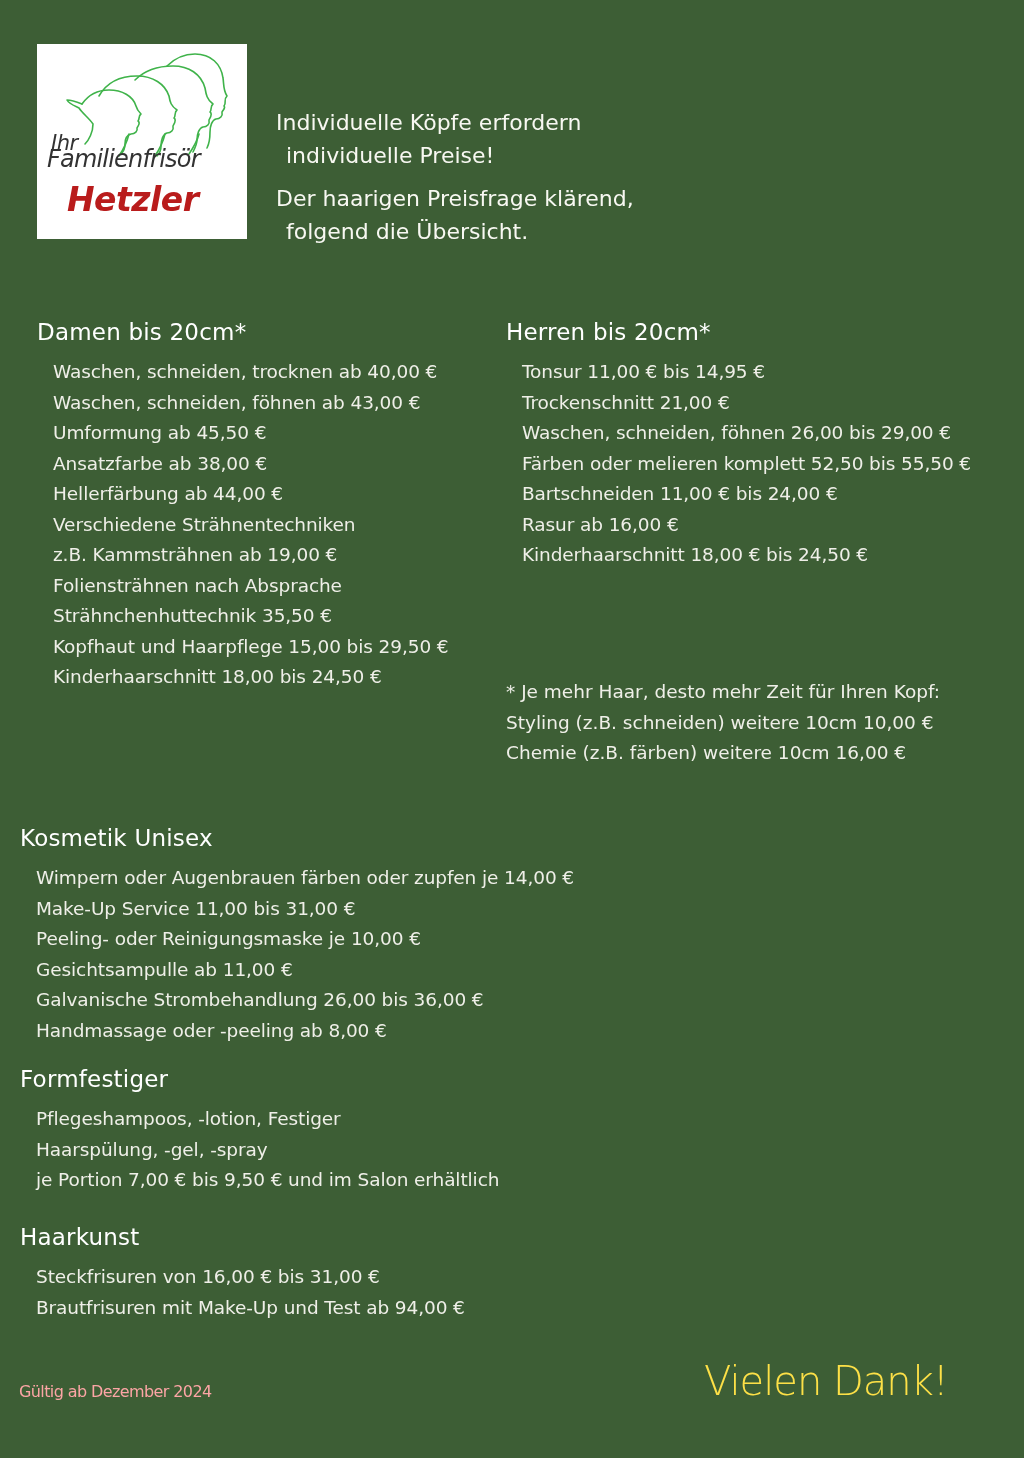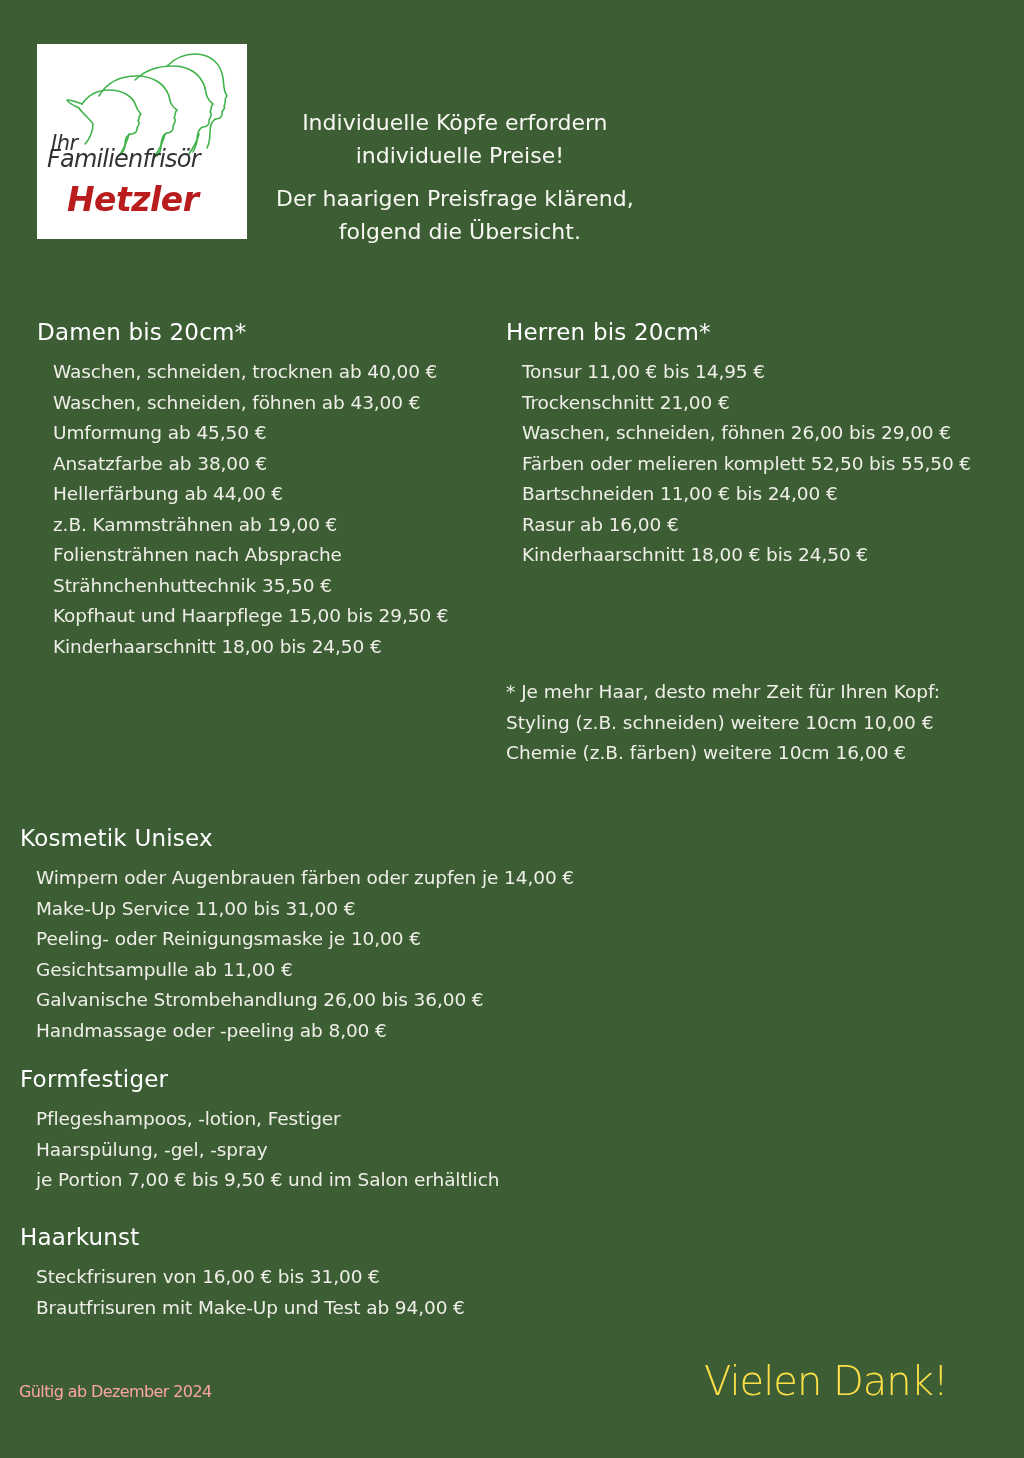--- a/index.html
+++ b/index.html
@@ -29,21 +29,21 @@
   .logo .l3 {
     position: absolute; left: 30px; top: 138px;
     font-family: "DejaVu Sans", sans-serif; font-style: italic; font-weight: bold;
     font-size: 33px; color: #b91c1c; letter-spacing: -0.5px; line-height: 36px;
   }
   .intro {
     position: absolute; left: 276px; top: 106px;
     font-size: 22px; line-height: 33px; font-weight: 500;
     color: #f8f8f2;
   }
-  .intro .line { white-space: nowrap; text-align: center; }
+  .intro .line { white-space: nowrap; }
   .intro .indent { padding-left: 10px; }
   .intro .gap { margin-top: 10px; }
 
   .section { position: absolute; }
   .section h2 {
     margin: 0; font-size: 23px; font-weight: normal; color: #ffffff;
     letter-spacing: 0.2px; line-height: 30px; white-space: nowrap;
   }
   .section ul { list-style: none; margin: 10px 0 0 0; padding: 0 0 0 16px; }
   .section li {
@@ -98,20 +98,21 @@
 </div>
 
 <div class="section" style="left:37px; top:317px;">
   <h2>Damen bis 20cm*</h2>
   <ul>
     <li>Waschen, schneiden, trocknen ab 40,00 €</li>
     <li>Waschen, schneiden, föhnen ab 43,00 €</li>
     <li>Umformung ab 45,50 €</li>
     <li>Ansatzfarbe ab 38,00 €</li>
     <li>Hellerfärbung ab 44,00 €</li>
+    <li>Verschiedene Strähnentechniken</li>
     <li>z.B. Kammsträhnen ab 19,00 €</li>
     <li>Foliensträhnen nach Absprache</li>
     <li>Strähnchenhuttechnik 35,50 €</li>
     <li>Kopfhaut und Haarpflege 15,00 bis 29,50 €</li>
     <li>Kinderhaarschnitt 18,00 bis 24,50 €</li>
   </ul>
 </div>
 
 <div class="section" style="left:506px; top:317px;">
   <h2>Herren bis 20cm*</h2>

